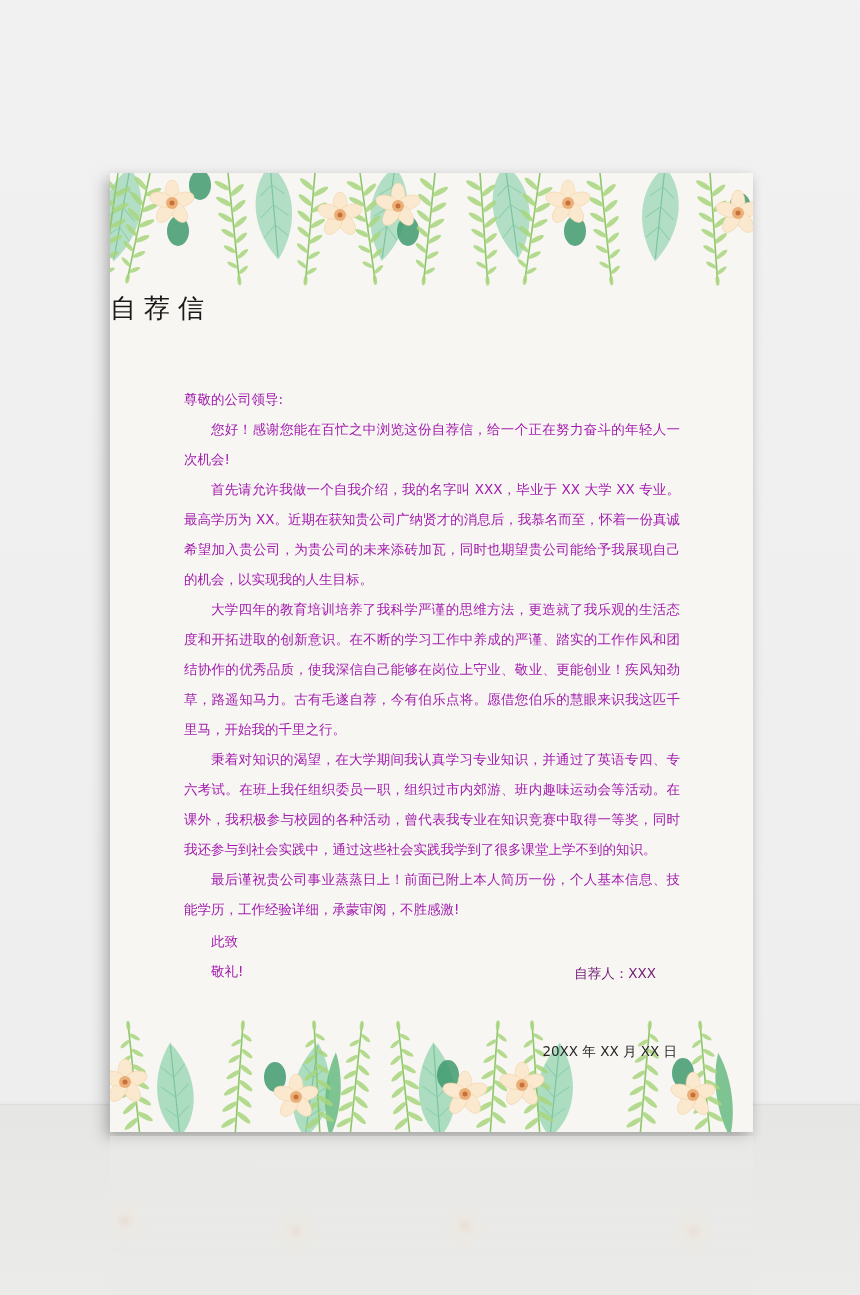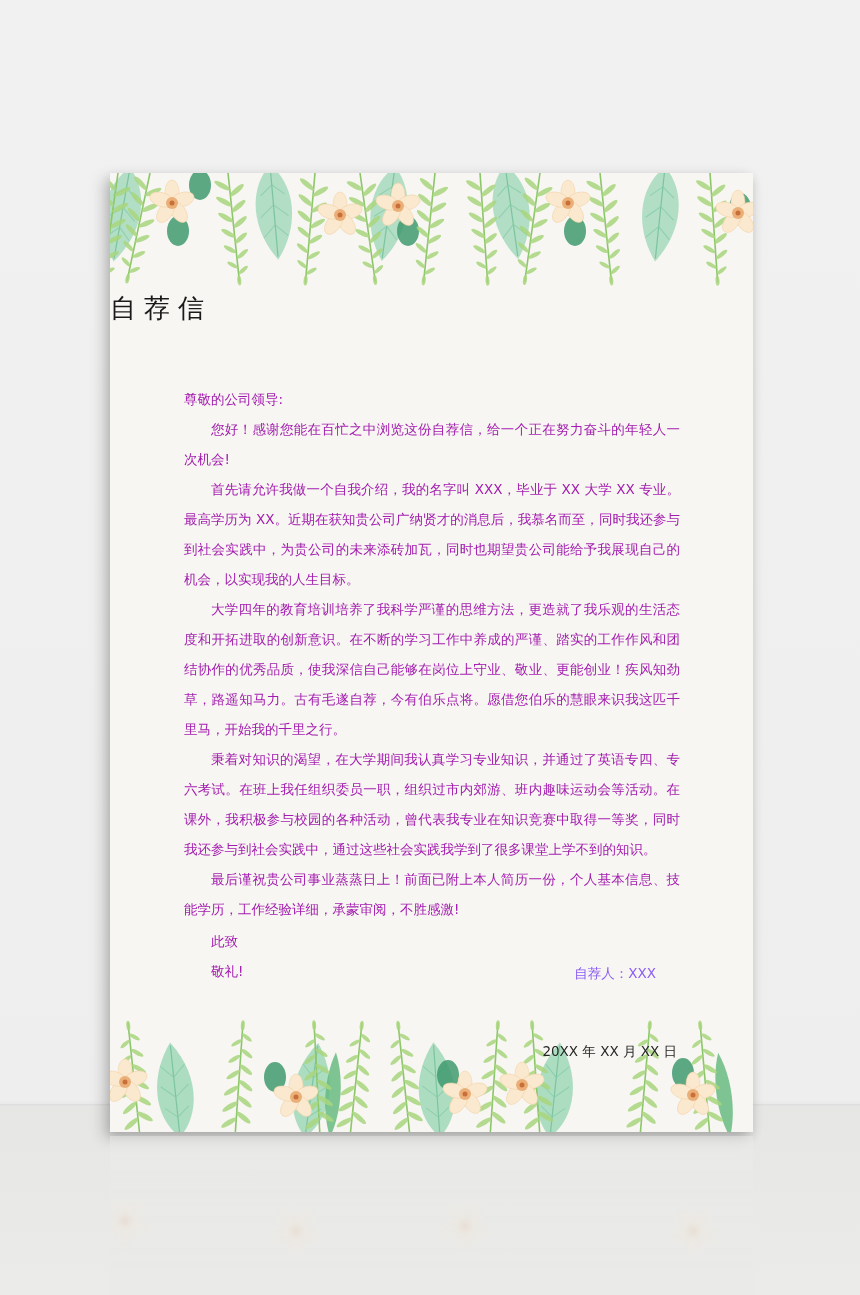--- a/index.html
+++ b/index.html
@@ -38,21 +38,21 @@
       position: absolute; left: 74px; width: 496px; top: 175px;
       font-size: 13.5px; color: #a21caf; line-height: 30px; margin-top: 36px;
     }
     .body-text p { margin: 0; text-align: justify; }
     .indent { text-indent: 27px; }
     .salute { }
     .closing1 { padding-left: 27px; margin-top: 2px !important; }
     .closing2 { padding-left: 27px; }
     .signer {
       position: absolute; right: 97px; top: 792px;
-      font-size: 13.5px; color: #8b5cf6;
+      font-size: 13.5px; color: #701a75;
     }
     .date {
       position: absolute; right: 76px; top: 838px;
       font-size: 13.5px; color: #262626; margin-top: 32px;
     }
   </style>
 </head>
 <body>
 
 <div class="floor-line"></div>
@@ -196,21 +196,21 @@
     <use href="#flower" transform="translate(355 97)"></use>
     <use href="#flower" transform="translate(412 88)"></use>
     <use href="#flower" transform="translate(583 98)"></use>
   </svg>
 
   <div class="title">自荐信</div>
 
   <div class="body-text">
     <p class="salute">尊敬的公司领导:</p>
     <p class="indent">您好！感谢您能在百忙之中浏览这份自荐信，给一个正在努力奋斗的年轻人一次机会!</p>
-    <p class="indent">首先请允许我做一个自我介绍，我的名字叫 XXX，毕业于 XX 大学 XX 专业。最高学历为 XX。近期在获知贵公司广纳贤才的消息后，我慕名而至，同时我还参与到社会实践中，为贵公司的未来添砖加瓦，同时也期望贵公司能给予我展现自己的机会，以实现我的人生目标。</p>
+    <p class="indent">首先请允许我做一个自我介绍，我的名字叫 XXX，毕业于 XX 大学 XX 专业。最高学历为 XX。近期在获知贵公司广纳贤才的消息后，我慕名而至，怀着一份真诚希望加入贵公司，为贵公司的未来添砖加瓦，同时也期望贵公司能给予我展现自己的机会，以实现我的人生目标。</p>
     <p class="indent">大学四年的教育培训培养了我科学严谨的思维方法，更造就了我乐观的生活态度和开拓进取的创新意识。在不断的学习工作中养成的严谨、踏实的工作作风和团结协作的优秀品质，使我深信自己能够在岗位上守业、敬业、更能创业！疾风知劲草，路遥知马力。古有毛遂自荐，今有伯乐点将。愿借您伯乐的慧眼来识我这匹千里马，开始我的千里之行。</p>
     <p class="indent">秉着对知识的渴望，在大学期间我认真学习专业知识，并通过了英语专四、专六考试。在班上我任组织委员一职，组织过市内郊游、班内趣味运动会等活动。在课外，我积极参与校园的各种活动，曾代表我专业在知识竞赛中取得一等奖，同时我还参与到社会实践中，通过这些社会实践我学到了很多课堂上学不到的知识。</p>
     <p class="indent">最后谨祝贵公司事业蒸蒸日上！前面已附上本人简历一份，个人基本信息、技能学历，工作经验详细，承蒙审阅，不胜感激!</p>
     <p class="closing1">此致</p>
     <p class="closing2">敬礼!</p>
   </div>
 
   <div class="signer">自荐人：XXX</div>
   <div class="date">20XX 年 XX 月 XX 日</div>
 </div>

